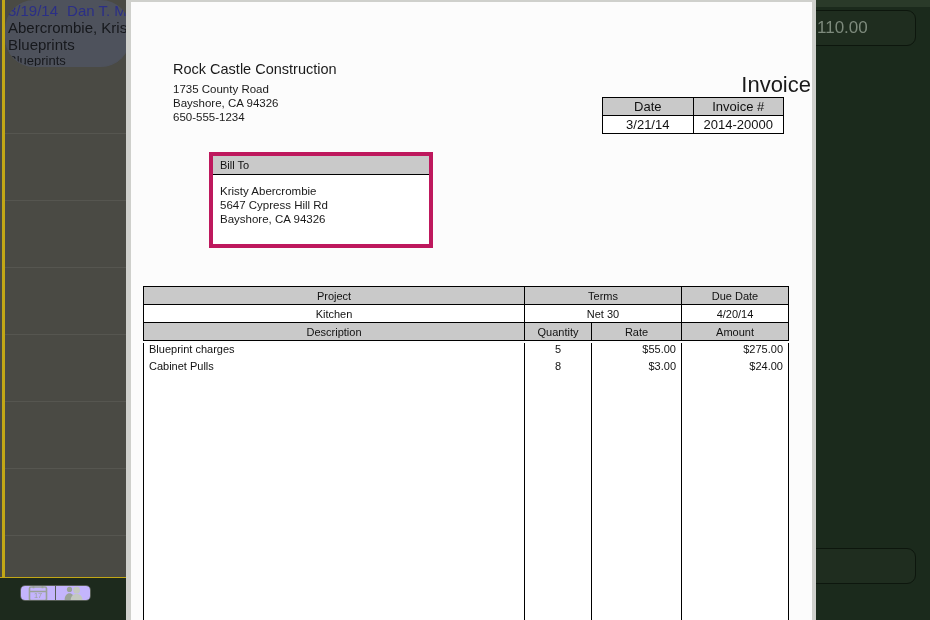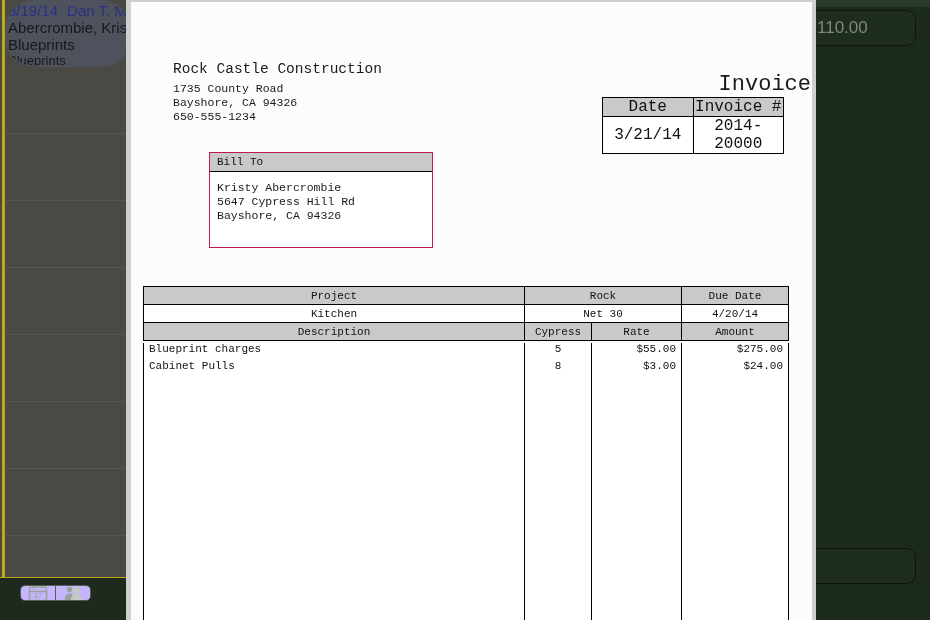--- a/index.html
+++ b/index.html
@@ -135,21 +135,20 @@
     left: 126px; top: 0;
     width: 690px; height: 620px;
     background: #cfd0cc;
   }
   #page {
     position: absolute;
     left: 131px; top: 2px;
     width: 681px; height: 618px;
     background: #fcfcfc;
     overflow: hidden;
-    font-family: Liberation Mono, monospace;
   }
 
   
   #company {
     position: absolute;
     left: 42px; top: 58px;
   }
   #company-name {
     font-size: 14.5px;
     color: #1a1a1a;
@@ -174,35 +173,35 @@
   #meta-table {
     position: absolute;
     left: 471px; top: 95px;
     width: 182px;
     border-collapse: collapse;
     table-layout: fixed;
   }
   #meta-table th, #meta-table td {
     border: 1px solid #000;
     text-align: center;
-    font-size: 16px;
+    font-size: 13px;
     color: #111;
     font-weight: normal;
     height: 17px;
     padding: 0;
   }
   #meta-table th { background: #c9c9c9; }
   #meta-table td { background: #fff; }
 
   
   #billto-box {
     position: absolute;
     left: 78px; top: 150px;
     width: 224px; height: 96px;
-    border: 1px solid #be185d;
+    border: 4px solid #be185d;
     background: #fff;
     box-sizing: border-box;
   }
   #billto-head {
     height: 19px;
     background: #c9c9c9;
     border-bottom: 1px solid #000;
     font-size: 11px;
     color: #111;
     line-height: 19px;
@@ -360,31 +359,31 @@
     <table id="items">
       <colgroup>
         <col style="width:381px">
         <col style="width:67px">
         <col style="width:90px">
         <col style="width:107px">
       </colgroup>
       <tbody>
           <tr>
         <th>Project</th>
-        <th colspan="2">Rock</th>
+        <th colspan="2">Terms</th>
         <th>Due Date</th>
       </tr>
       <tr>
         <td class="c-center">Kitchen</td>
         <td class="c-center" colspan="2">Net 30</td>
         <td class="c-center">4/20/14</td>
       </tr>
       <tr>
         <th>Description</th>
-        <th>Cypress</th>
+        <th>Quantity</th>
         <th>Rate</th>
         <th>Amount</th>
       </tr>
     </tbody>
       </table>
 
     <div id="items-body-wrap">
       <table id="items-body">
         <colgroup>
           <col style="width:381px">

